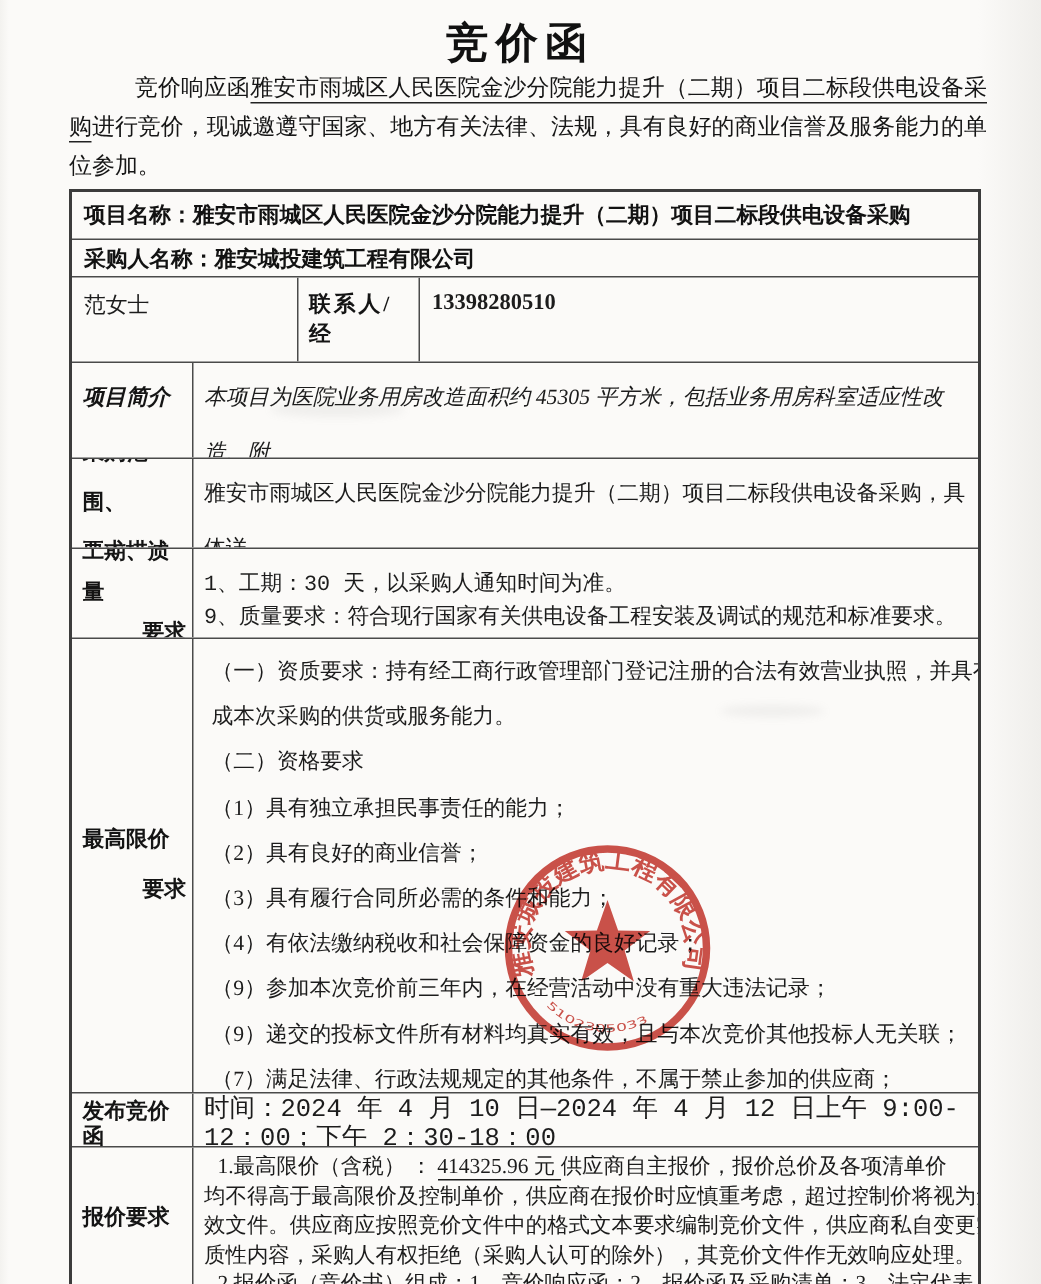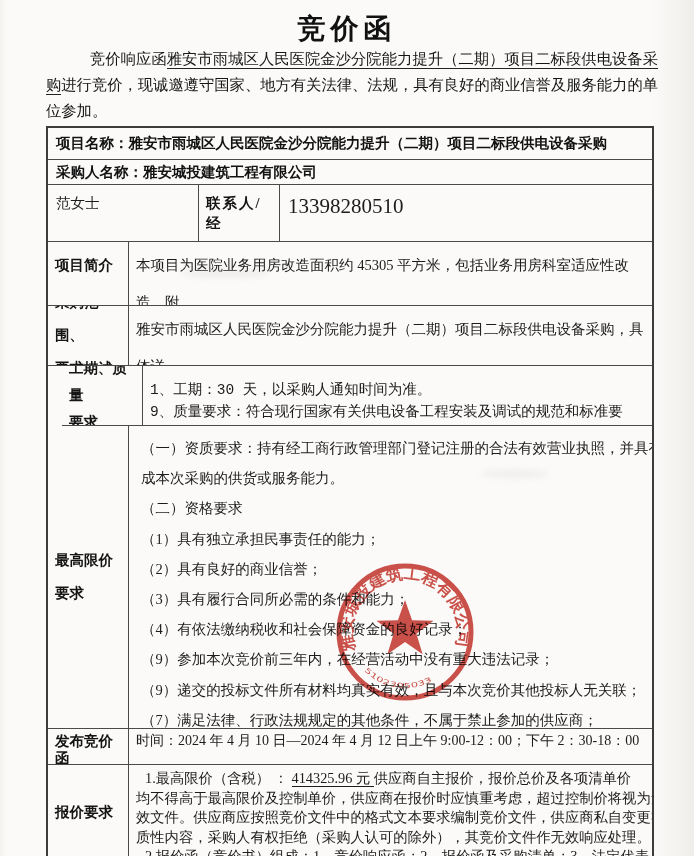--- a/index.html
+++ b/index.html
@@ -36,50 +36,50 @@
   .trow { display:flex; border-bottom:1.5px solid #4a4a4a; overflow:hidden; }
   .trow:last-child { border-bottom:none; }
   .cell { overflow:hidden; }
   .label-cell {
     width:81px; flex:0 0 81px; border-right:1.5px solid #4a4a4a;
     font-weight:bold; color:#141414;
     display:flex; flex-direction:column; justify-content:center;
     padding:2px 4px 2px 7px;
   }
   .label-line { line-height:20px; }
-  .label-line.center { text-align:left; }
+  .label-line.center { text-align:right; }
   .content-cell { flex:1 1 auto; padding:0 8px 0 7px; }
 
   .r1 { height:32px; } .r2 { height:25px; } .r3 { height:57px; }
-  .r4 { height:64px; } .r5 { height:60px; } .r6 { height:60px;margin-left:14px; }
+  .r4 { height:64px;font-style:italic; } .r5 { height:60px; } .r6 { height:60px; }
   .r7 { height:303px; } .r8 { height:36px; } .r9 { height:93px; }
 
   .fullrow { display:flex; align-items:center; padding-left:8px; font-weight:bold; color:#121212; }
 
   .r3 .sub-cell { border-right:1.5px solid #4a4a4a; padding:9px 6px 0 8px; }
   .r3 .c-name   { width:151px; flex:0 0 151px; font-weight:normal; }
   .r3 .c-method { width:97px;  flex:0 0 97px; font-weight:bold; }
-  .r3 .c-phone  { flex:1 1 auto; border-right:none; font-weight:normal; font-size:21px; }
+  .r3 .c-phone  { flex:1 1 auto; border-right:none; font-weight:bold; font-size:15px; }
   .r3 .label-cell { justify-content:flex-start; padding-top:8px; row-gap:10px; }
   .r3 .label-line { letter-spacing:2px; }
 
   .lh37 .line { line-height:37px; }
   .r4 .content-cell, .r5 .content-cell { padding-top:5px; }
   .r4 .label-cell { justify-content:flex-start; padding-top:13px; }
   .r5 .label-cell .label-line, .r7 .label-cell .label-line { line-height:33px; }
   .r6 .content-cell { padding-top:13px;font-family:Liberation Mono, monospace; }
   .r6 .line { line-height:22px; }
   .r6 .label-cell .label-line { line-height:27px; }
 
   .r7 .content-cell { padding-top:7px; padding-left:12px; }
   .r7 .line { line-height:30.2px; white-space:nowrap; }
 
   .r8 .label-cell { justify-content:flex-start; padding-top:4px; }
   .r8 .label-line { line-height:17px; }
-  .r8 .content-cell { padding-top:3px; font-size:14px; }
+  .r8 .content-cell { padding-top:3px; font-size:17px;font-family:Liberation Mono, monospace; }
   .r8 .line { line-height:18.5px; }
 
   .r9 .content-cell { padding-top:4px; font-size:14.3px; }
   .r9 .line { line-height:19.6px; white-space:nowrap; }
   .r9 .line.indent { padding-left:9px; }
   .price-u { border-bottom:1.4px solid #1c1c1c; }
 
   
   .stamp { position:absolute; left:330px; top:557px; width:150px; height:150px;
            mix-blend-mode:multiply; opacity:.88; pointer-events:none; }

